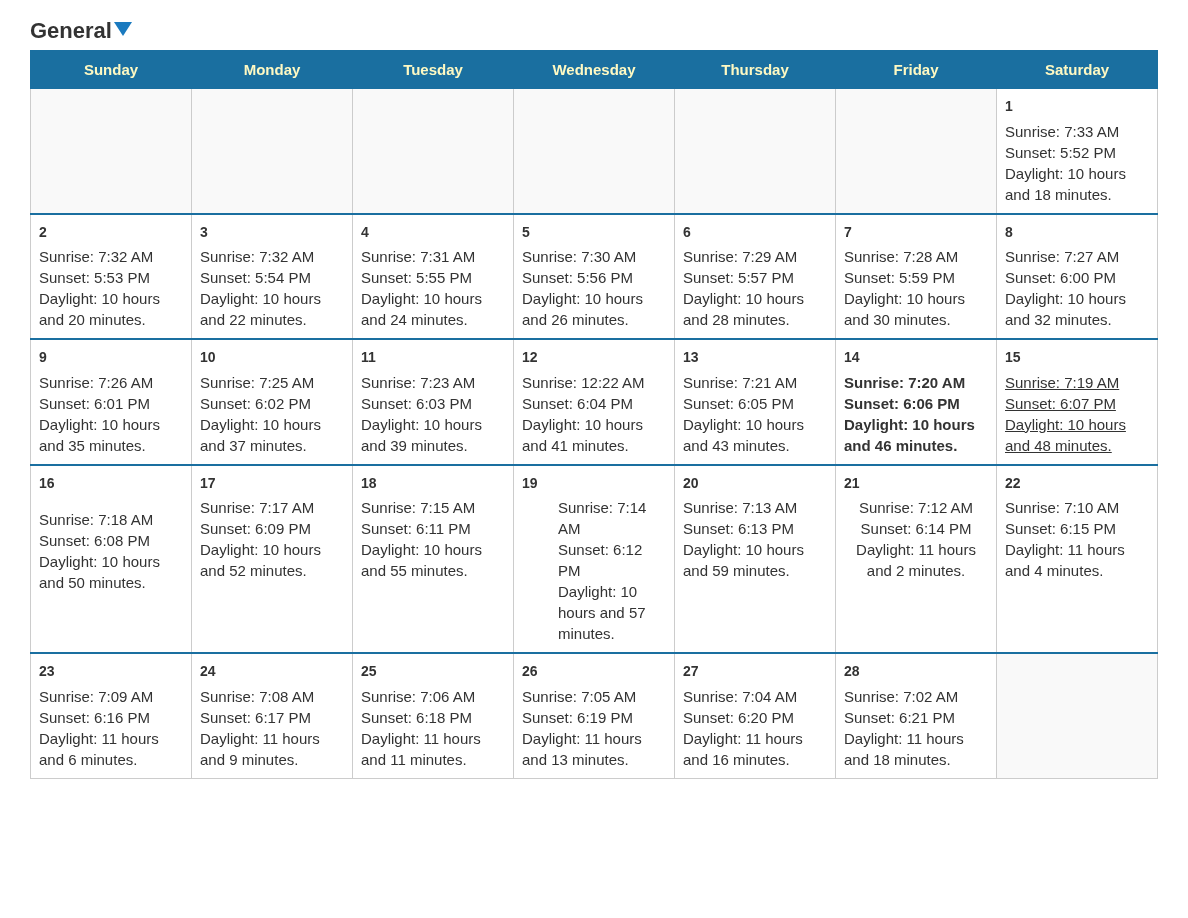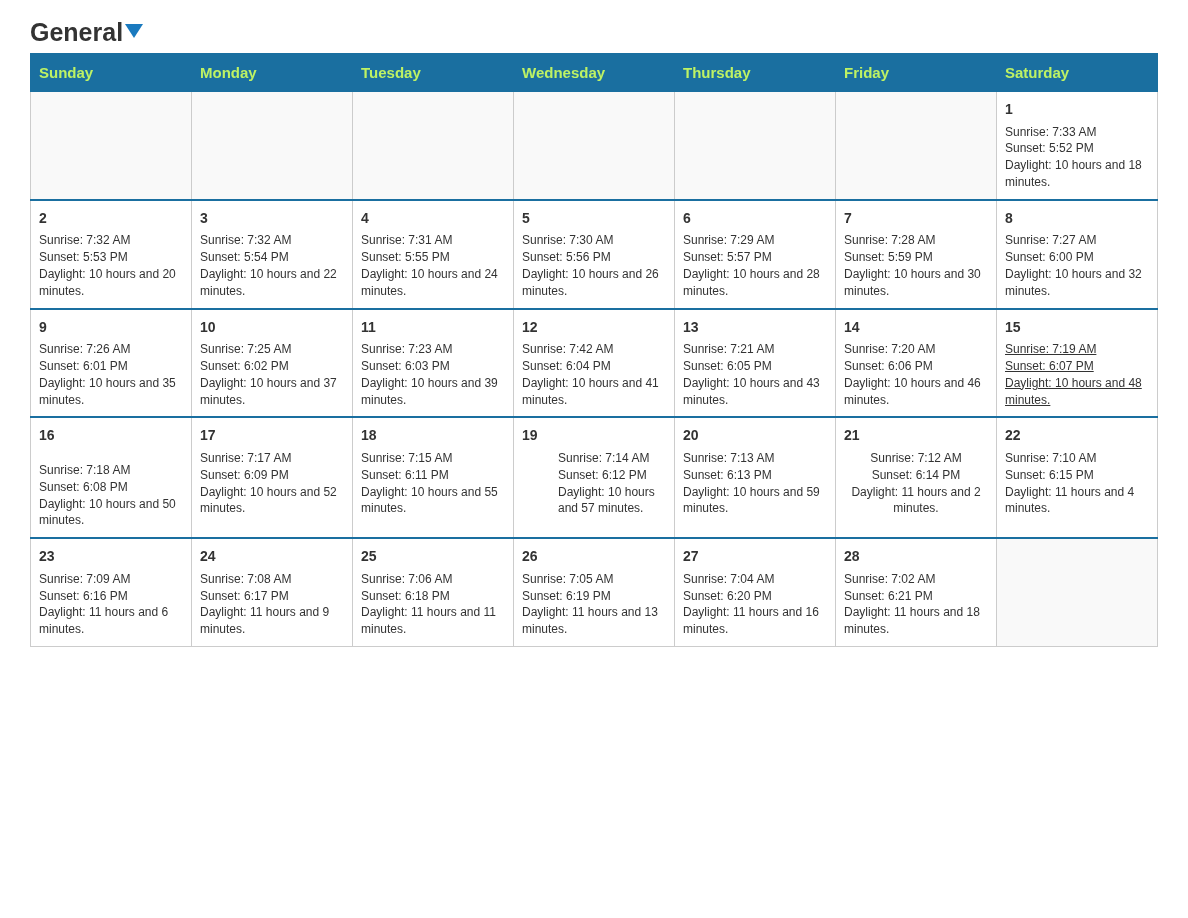--- a/index.html
+++ b/index.html
@@ -15,21 +15,21 @@
       justify-content: space-between;
       align-items: flex-start;
       margin-bottom: 10px;
     }
     .logo {
       display: flex;
       flex-direction: column;
       align-items: flex-start;
     }
     .logo-text {
-      font-size: 25px;
+      font-size: 22px;
       font-weight: bold;
       color: #333;
       line-height: 1;
     }
     .logo-blue {
       color: #1a7abf;
       font-size: 22px;
       font-weight: bold;
       margin-top: -2px;
     }
@@ -45,44 +45,44 @@
       font-size: 18px;
       color: #333;
     }
     .calendar {
       width: 100%;
       border-collapse: collapse;
       border: 1px solid #ccc;
     }
     .calendar th {
       background-color: #1a6fa0;
-      color: #bef264;
+      color: #fef9c3;
       padding: 10px 8px;
-      text-align: left;
+      text-align: center;
       font-size: 15px;
       border: 1px solid #1a6fa0;
     }
     .calendar td {
       vertical-align: top;
       padding: 8px;
       border: 1px solid #ccc;
       width: 14.28%;
       font-size: 12px;
       color: #333;
       min-height: 100px;
       line-height: 1.4;
     }
     .day-number {
       font-size: 14px;
       font-weight: bold;
       display: block;
       margin-bottom: 4px;
     }
     .day-info {
-      font-size: 12px;
+      font-size: 15px;
       color: #333;
     }
     .empty-cell {
       background: #f9f9f9;
     }
     .row-separator td {
       border-top: 2px solid #1a6fa0;
     }
   </style>
 </head>
@@ -189,33 +189,33 @@
 Daylight: 10 hours and 37 minutes.</div>
         </td>
         <td>
           <span class="day-number">11</span>
           <div class="day-info" style="white-space: pre-line;">Sunrise: 7:23 AM
 Sunset: 6:03 PM
 Daylight: 10 hours and 39 minutes.</div>
         </td>
         <td>
           <span class="day-number">12</span>
-          <div class="day-info" style="white-space: pre-line;">Sunrise: 7:42 AM
+          <div class="day-info" style="white-space: pre-line;">Sunrise: 12:22 AM
 Sunset: 6:04 PM
 Daylight: 10 hours and 41 minutes.</div>
         </td>
         <td>
           <span class="day-number">13</span>
           <div class="day-info" style="white-space: pre-line;">Sunrise: 7:21 AM
 Sunset: 6:05 PM
 Daylight: 10 hours and 43 minutes.</div>
         </td>
         <td>
           <span class="day-number">14</span>
-          <div class="day-info" style="white-space: pre-line;">Sunrise: 7:20 AM
+          <div class="day-info" style="white-space: pre-line; font-weight: bold;">Sunrise: 7:20 AM
 Sunset: 6:06 PM
 Daylight: 10 hours and 46 minutes.</div>
         </td>
         <td>
           <span class="day-number">15</span>
           <div class="day-info" style="white-space: pre-line; text-decoration: underline;">Sunrise: 7:19 AM
 Sunset: 6:07 PM
 Daylight: 10 hours and 48 minutes.</div>
         </td>
       </tr>

